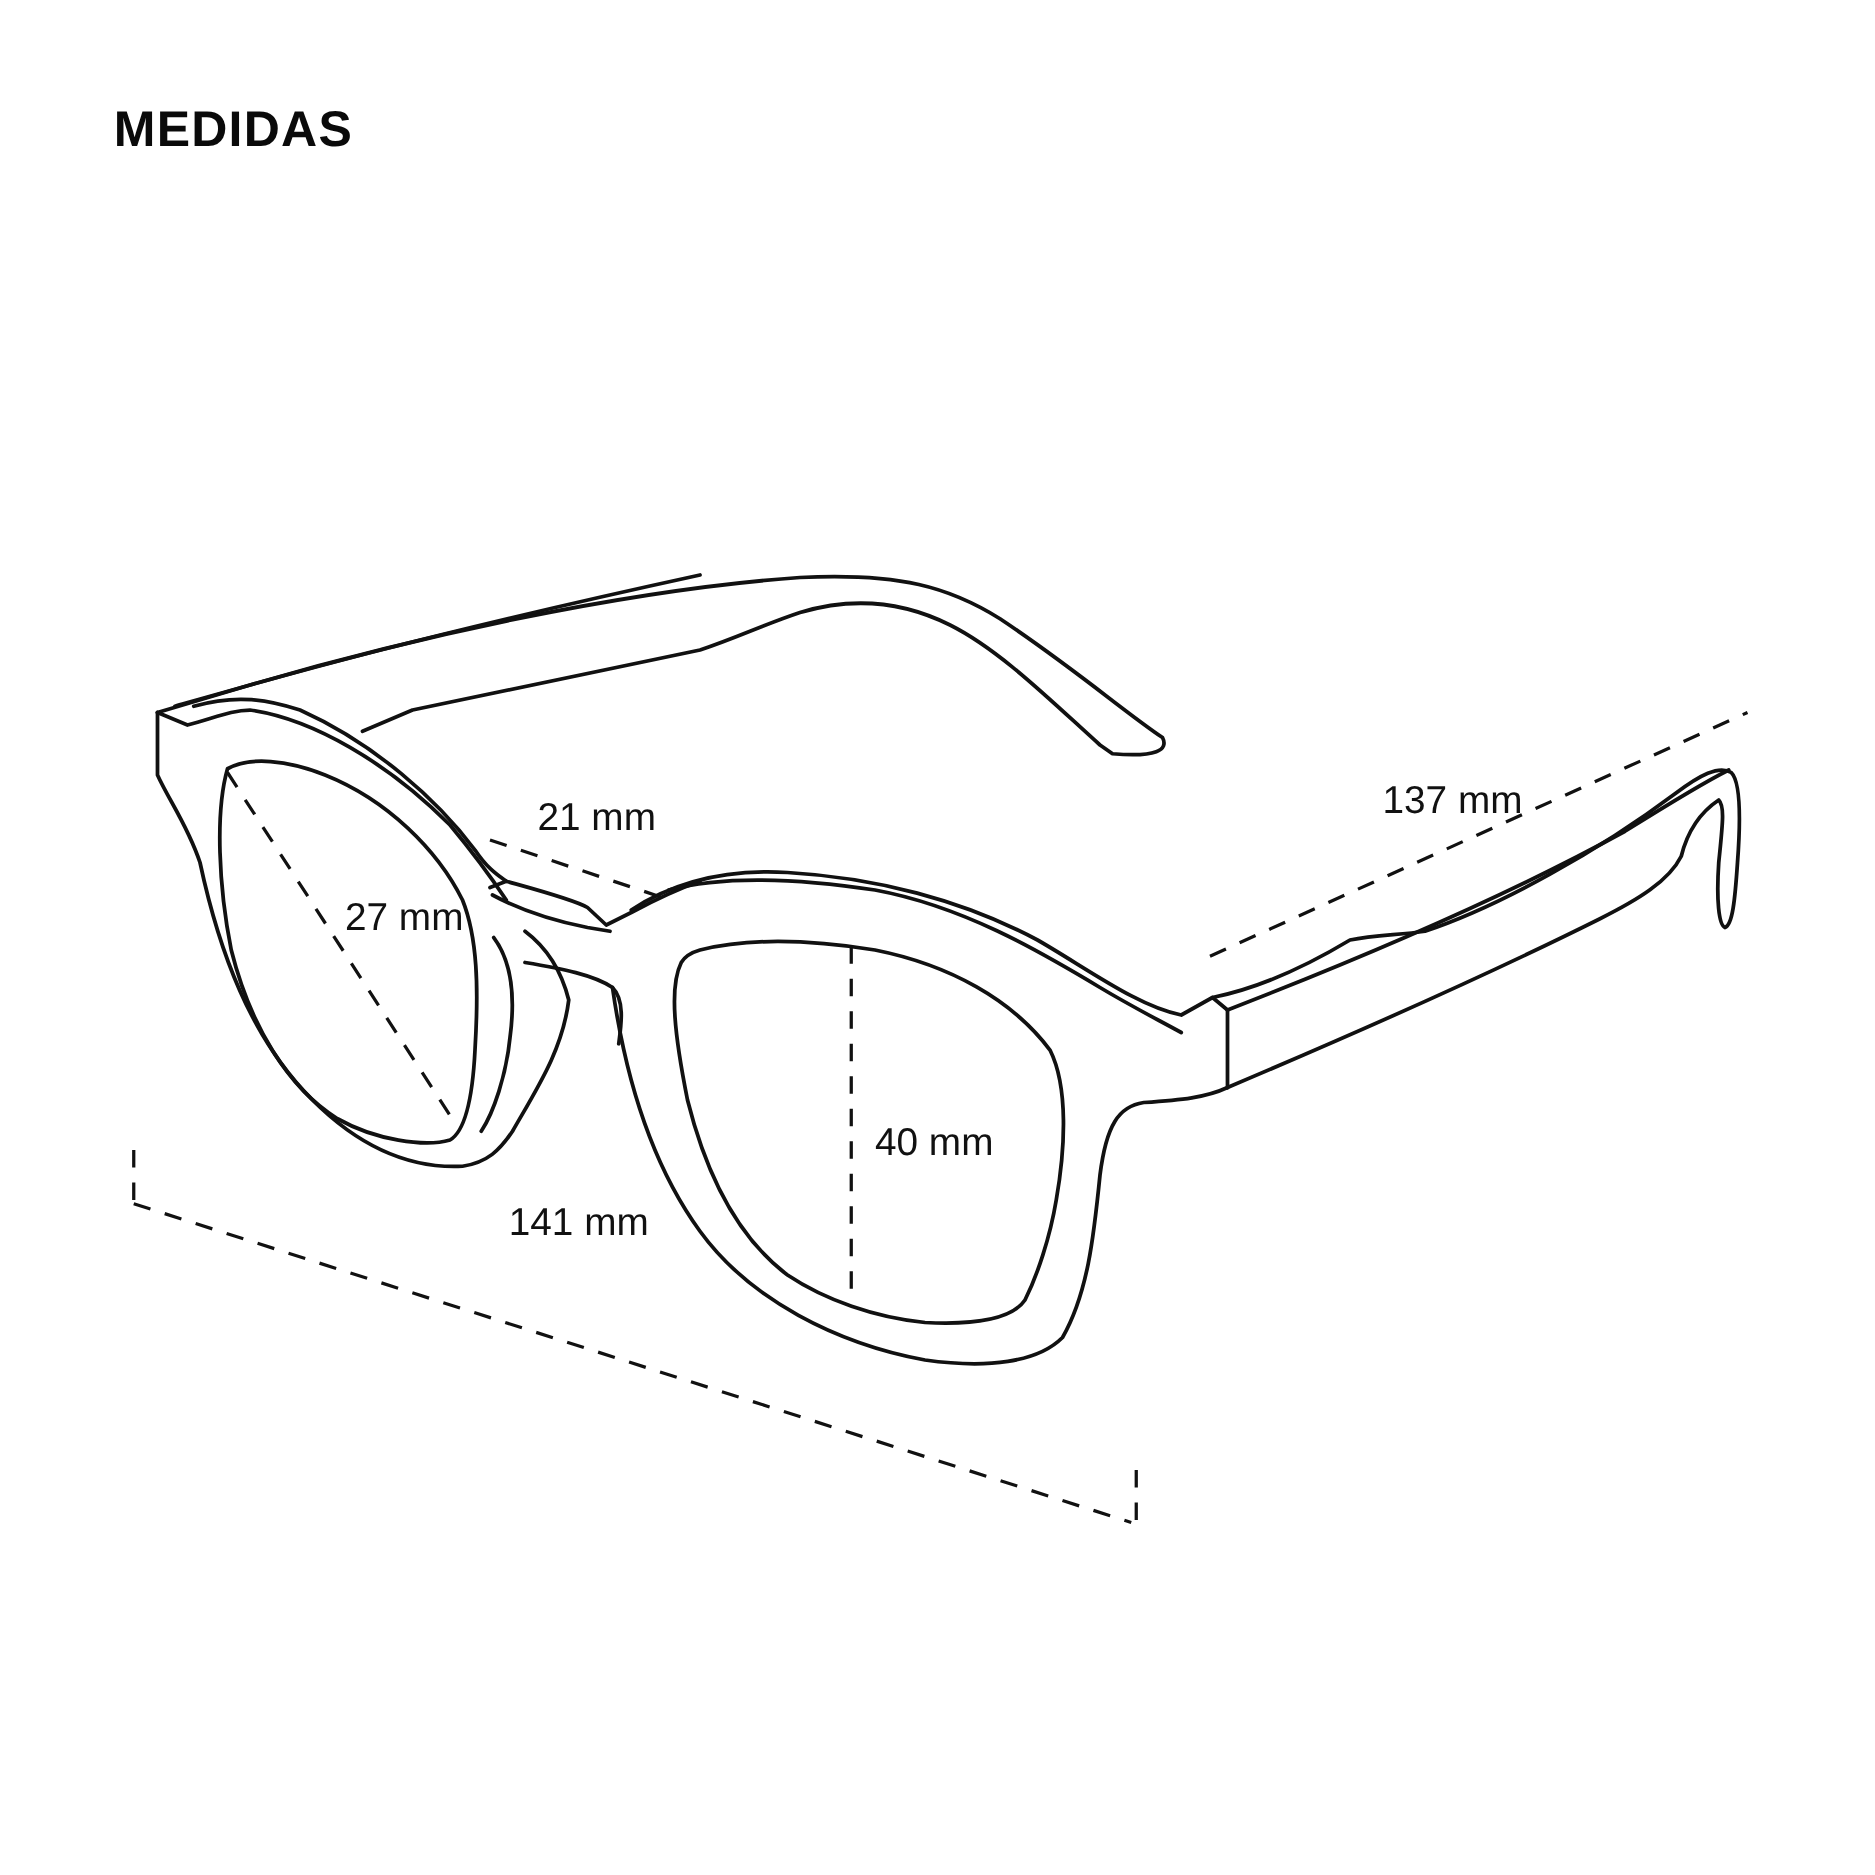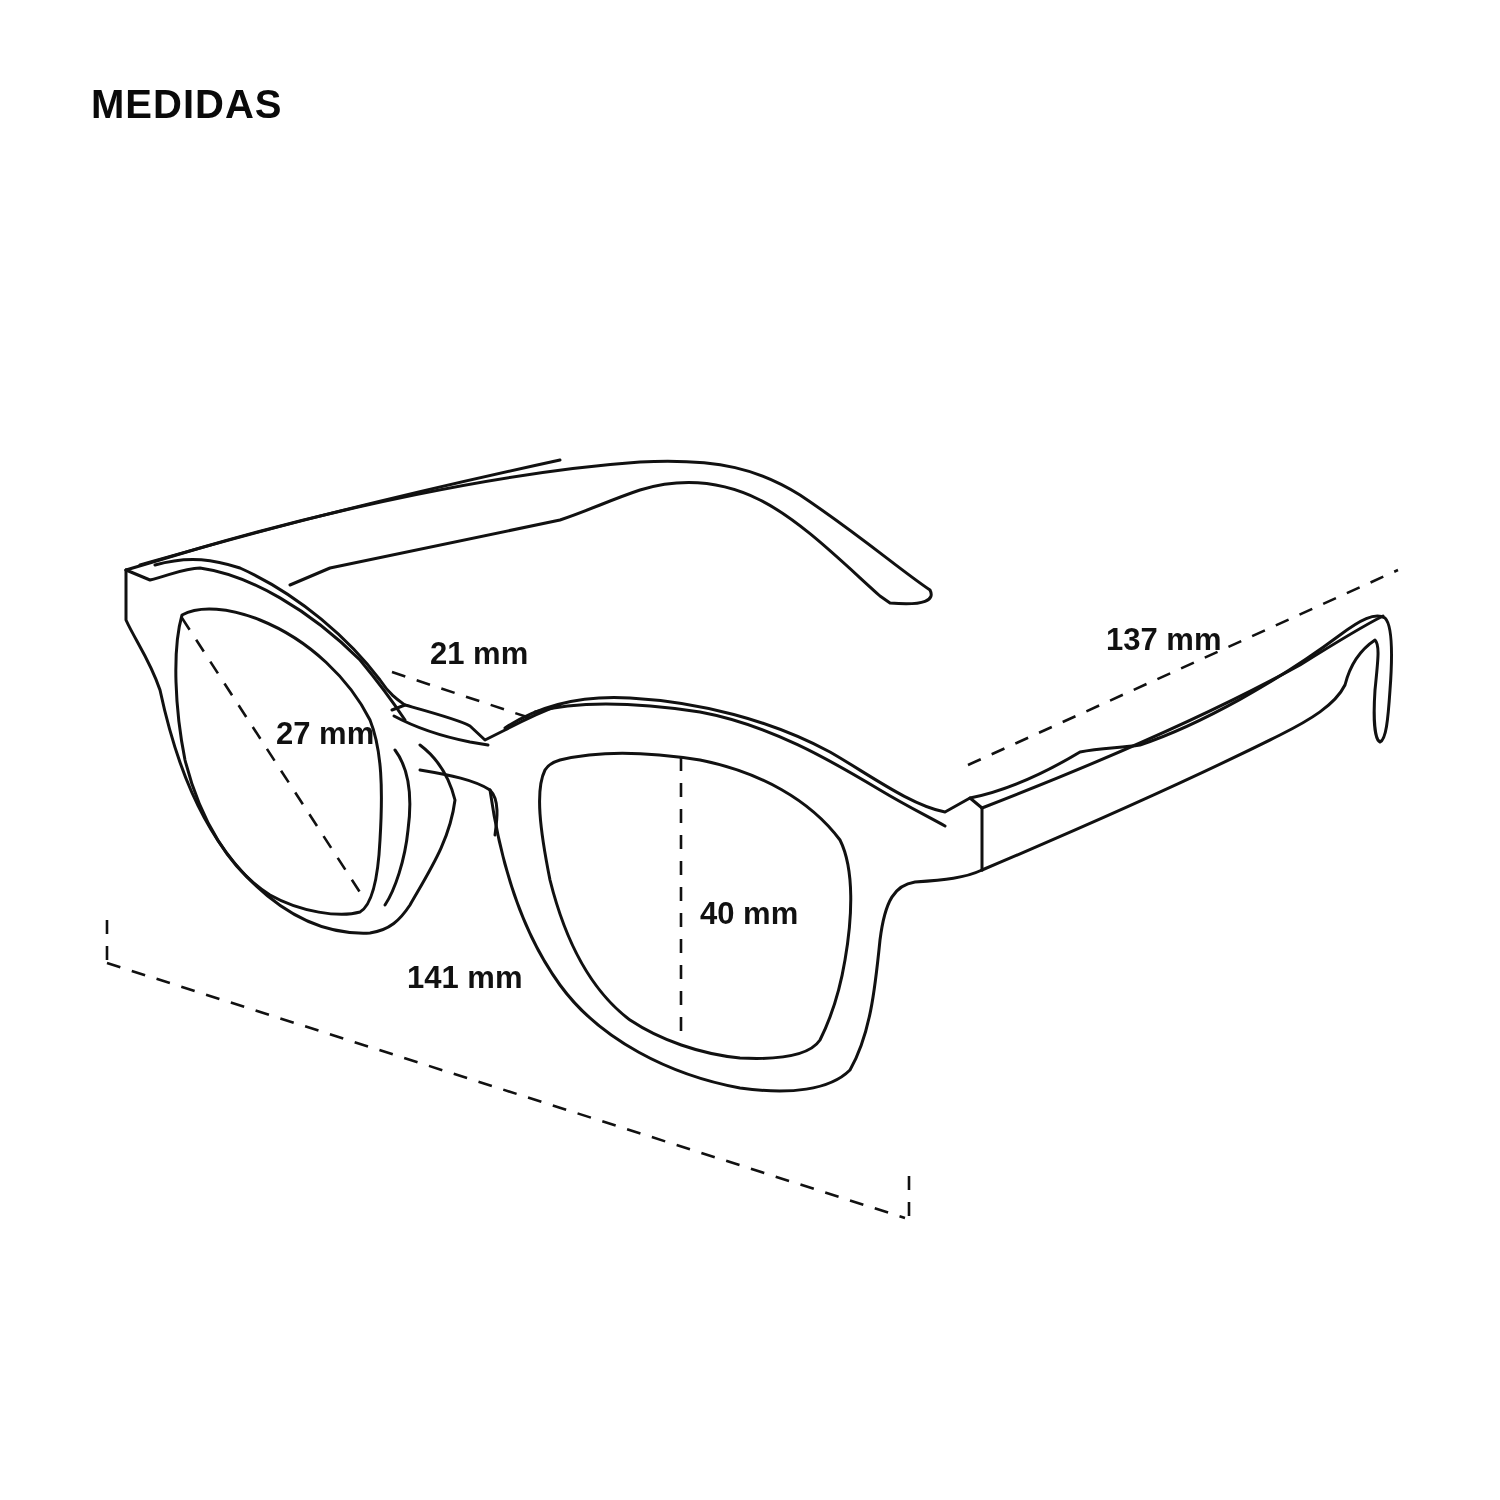--- a/index.html
+++ b/index.html
@@ -4,21 +4,21 @@
   <style>
     html, body { margin: 0; padding: 0; background: #ffffff; }
     body { width: 1500px; height: 1500px; position: relative; overflow: hidden;
            font-family: "Liberation Sans", sans-serif; color: #111; }
     .title { position: absolute; left: 91px; top: 82px; font-size: 40px; font-weight: bold;
              letter-spacing: 1px; color: #0a0a0a; font-family: "Liberation Sans", sans-serif; }
     svg.drawing { position: absolute; left: 0; top: 0; width: 1500px; height: 1500px; }
     .outline { fill: none; stroke: #111; stroke-width: 3; stroke-linejoin: round; stroke-linecap: round; }
     .dash { fill: none; stroke: #111; stroke-width: 2.6; stroke-dasharray: 14 12; }
     .label { position: absolute; font-size: 31px; color: #111; white-space: nowrap;
-             font-family: "Liberation Sans", sans-serif; font-weight: bold; }
+             font-family: "Liberation Sans", sans-serif; }
   </style>
 </head>
 <body>
 
 <div class="title">MEDIDAS</div>
 
 <svg class="drawing" viewBox="0 0 1500 1500" xmlns="http://www.w3.org/2000/svg">
 
   <g>
     <path class="outline" d="M126,570 L200,548 C330,510 500,472 640,462 C720,458 760,470 800,495 C860,535 900,570 930,590 C935,600 925,606 890,603 L880,596 C840,560 800,520 760,500 C720,480 680,478 640,490 C610,500 590,510 560,520 L330,568 L290,585"></path>

